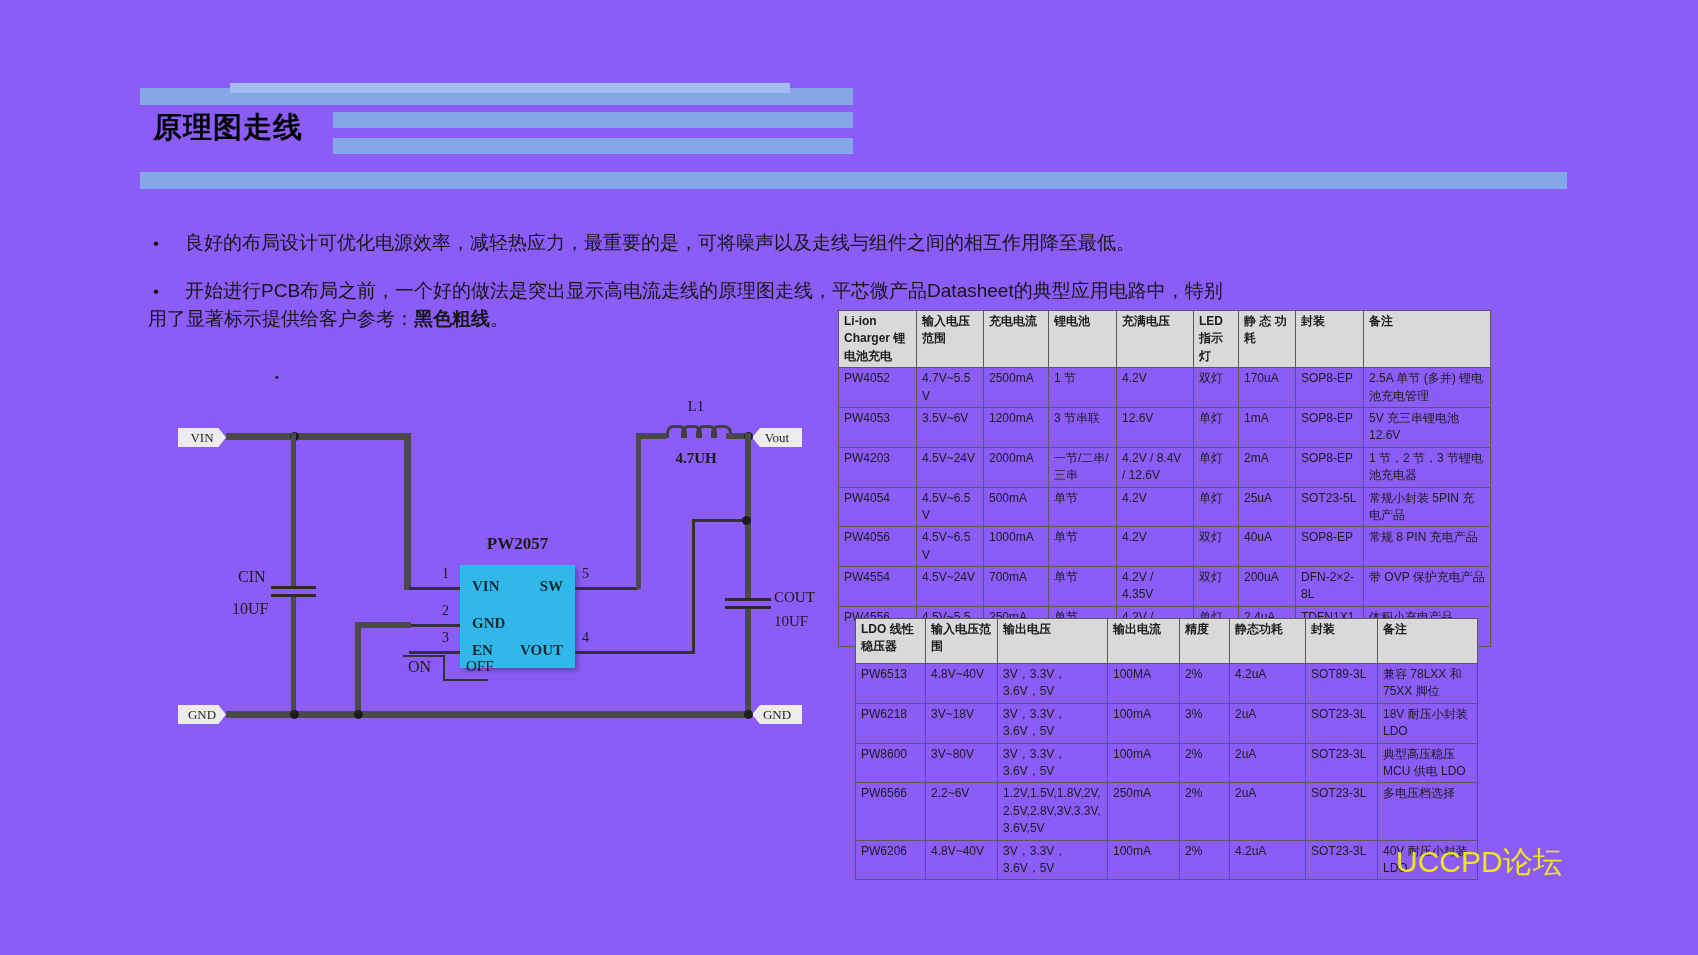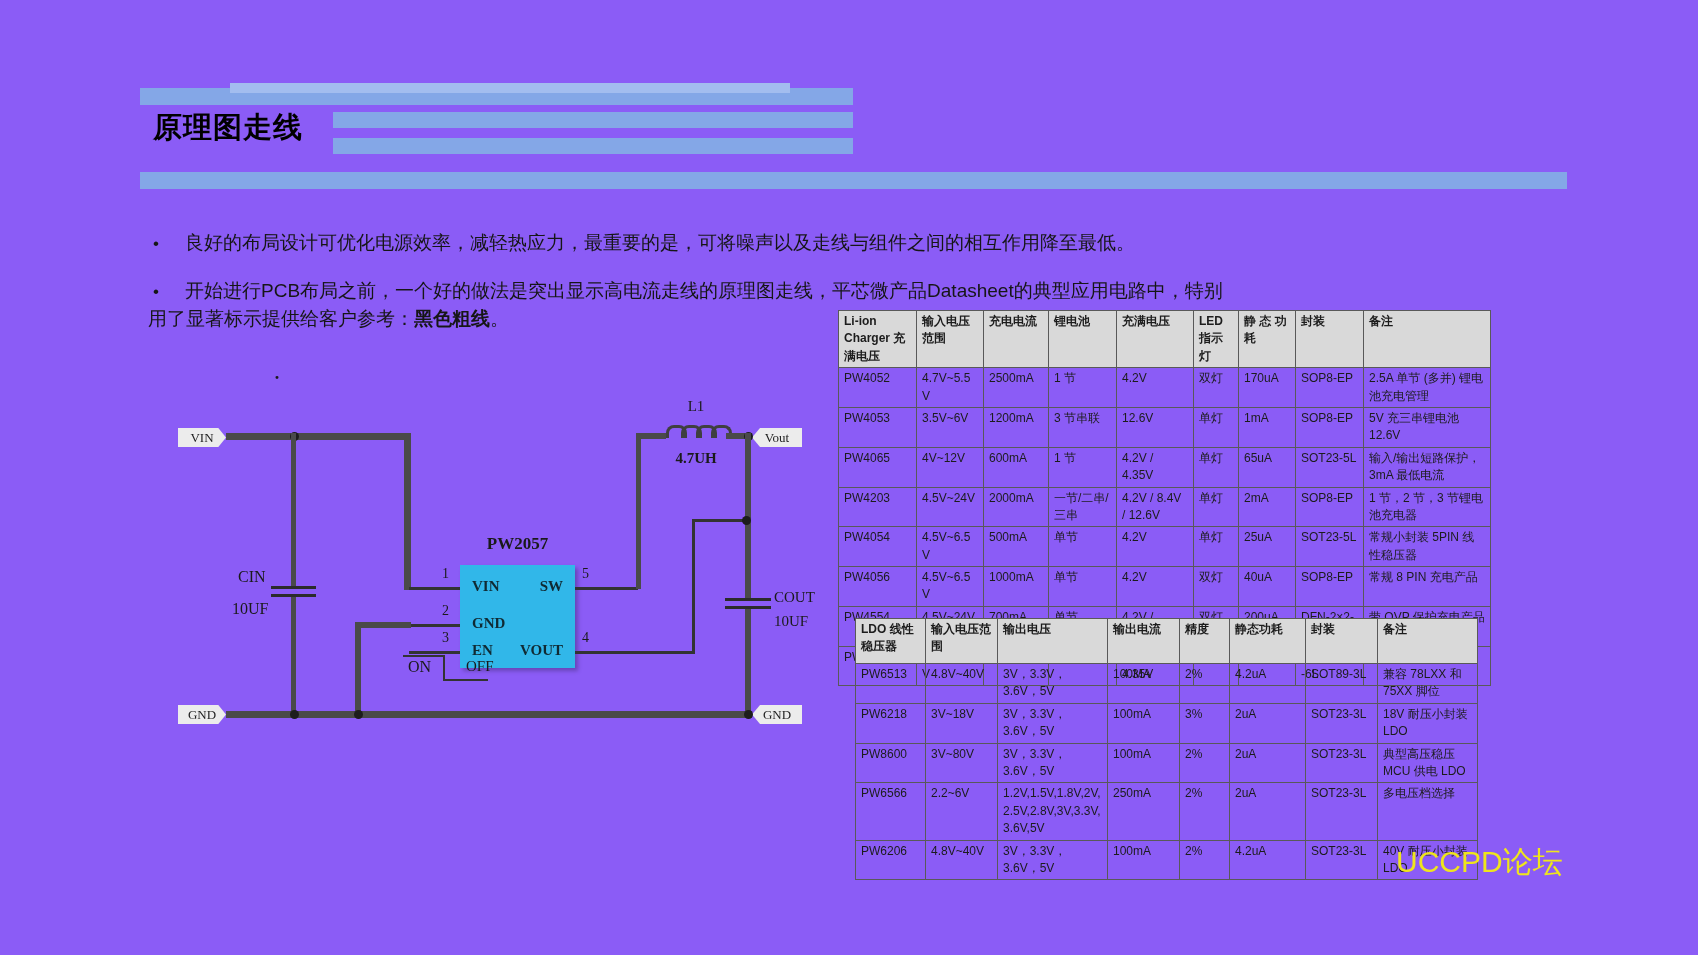--- a/index.html
+++ b/index.html
@@ -149,21 +149,21 @@
         <col style="width: 65px;">
         <col style="width: 68px;">
         <col style="width: 77px;">
         <col style="width: 45px;">
         <col style="width: 57px;">
         <col style="width: 68px;">
         <col style="width: 127px;">
       </colgroup>
       <thead>
         <tr>
-          <th>Li-ion Charger 充满电压</th>
+          <th>Li-ion Charger 锂电池充电</th>
           <th>输入电压范围</th>
           <th>充电电流</th>
           <th>锂电池</th>
           <th>充满电压</th>
           <th>LED 指示灯</th>
           <th>静 态 功耗</th>
           <th>封装</th>
           <th>备注</th>
         </tr>
       </thead>
@@ -184,51 +184,40 @@
           <td>3.5V~6V</td>
           <td>1200mA</td>
           <td>3 节串联</td>
           <td>12.6V</td>
           <td>单灯</td>
           <td>1mA</td>
           <td>SOP8-EP</td>
           <td>5V 充三串锂电池 12.6V</td>
         </tr>
         <tr>
-          <td>PW4065</td>
-          <td>4V~12V</td>
-          <td>600mA</td>
-          <td>1 节</td>
-          <td>4.2V / 4.35V</td>
-          <td>单灯</td>
-          <td>65uA</td>
-          <td>SOT23-5L</td>
-          <td>输入/输出短路保护，3mA 最低电流</td>
-        </tr>
-        <tr>
           <td>PW4203</td>
           <td>4.5V~24V</td>
           <td>2000mA</td>
           <td>一节/二串/三串</td>
           <td>4.2V / 8.4V / 12.6V</td>
           <td>单灯</td>
           <td>2mA</td>
           <td>SOP8-EP</td>
           <td>1 节，2 节，3 节锂电池充电器</td>
         </tr>
         <tr>
           <td>PW4054</td>
           <td>4.5V~6.5V</td>
           <td>500mA</td>
           <td>单节</td>
           <td>4.2V</td>
           <td>单灯</td>
           <td>25uA</td>
           <td>SOT23-5L</td>
-          <td>常规小封装 5PIN 线性稳压器</td>
+          <td>常规小封装 5PIN 充电产品</td>
         </tr>
         <tr>
           <td>PW4056</td>
           <td>4.5V~6.5V</td>
           <td>1000mA</td>
           <td>单节</td>
           <td>4.2V</td>
           <td>双灯</td>
           <td>40uA</td>
           <td>SOP8-EP</td>

